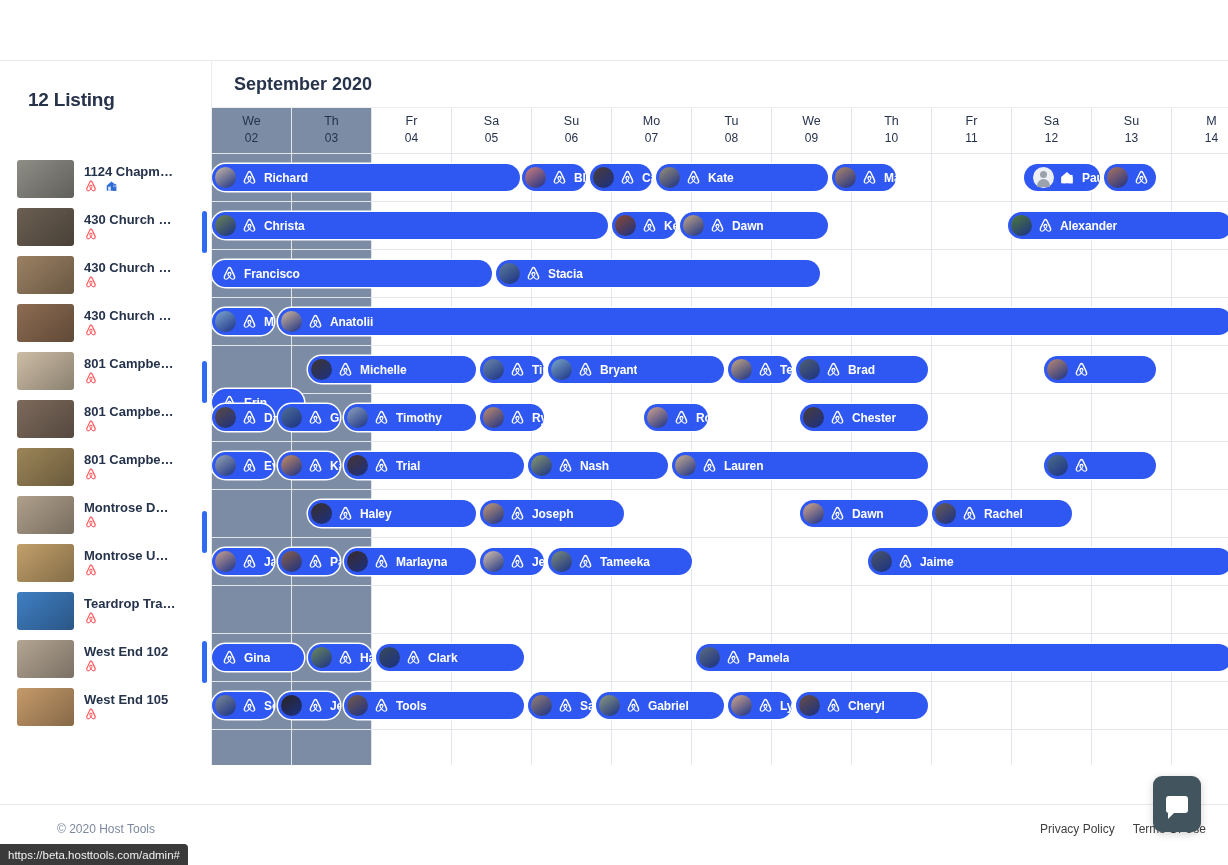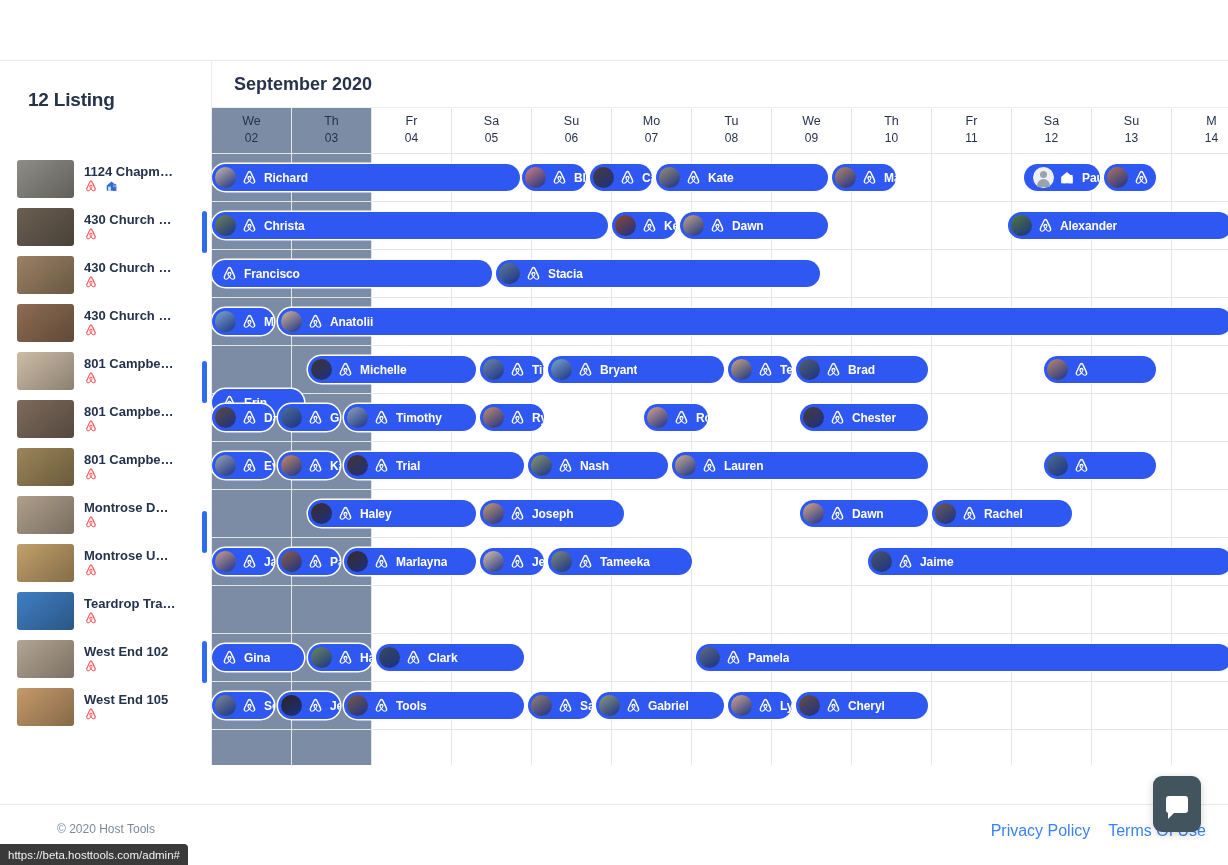--- a/index.html
+++ b/index.html
@@ -162,21 +162,21 @@
   .footer{
     width:1228px; height:100px; position:relative; background:#fff;
   }
   .foot-sep{ position:absolute; top:39px; left:0; right:0; height:1px; background:#e6e8ec; }
   .copy{
     position:absolute; left:57px; top:57px; font-size:12px; color:#7c889e;
   }
   .foot-links{
     position:absolute; right:22px; top:57px; display:flex; gap:18px;
   }
-  .foot-links a{ font-size:16px; color:#3b82f6; text-decoration:none; cursor:pointer; }
+  .foot-links a{ font-size:12px; color:#404040; text-decoration:none; cursor:pointer; }
 
   .chat-btn{
     position:absolute; right:27px; top:11px; width:48px; height:56px;
     background:#42555f; border-radius:9px; display:flex; align-items:center; justify-content:center;
     cursor:pointer; box-shadow:0 2px 8px rgba(0,0,0,.18);
   }
   .bubble{
     width:22px; height:17px; background:#fff; border-radius:3px; position:relative;
   }
   .bubble:after{

